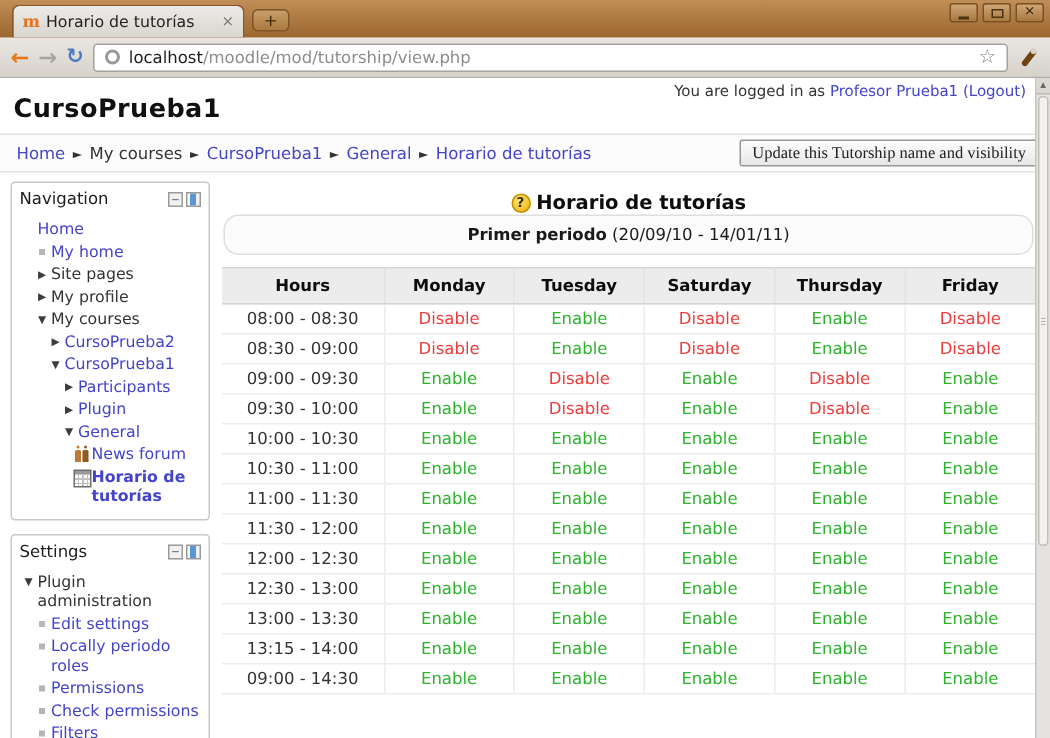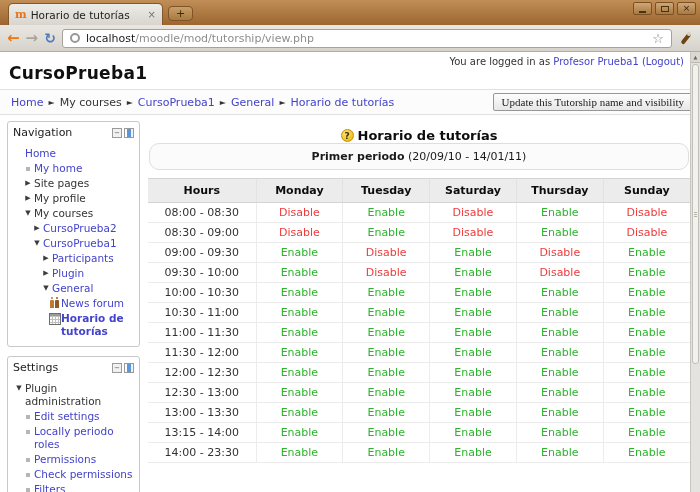--- a/index.html
+++ b/index.html
@@ -264,21 +264,21 @@
             <col>
             <col>
           </colgroup>
         <thead>
             <tr>
               <th>Hours</th>
               <th>Monday</th>
               <th>Tuesday</th>
               <th>Saturday</th>
               <th>Thursday</th>
-              <th>Sunday</th>
+              <th>Friday</th>
             </tr>
           </thead>
         <tbody>
             <tr>
               <td>08:00 - 08:30</td>
               <td><span class="off">Disable</span></td>
               <td><span class="on">Enable</span></td>
               <td><span class="off">Disable</span></td>
               <td><span class="on">Enable</span></td>
               <td><span class="off">Disable</span></td>
@@ -365,21 +365,21 @@
             </tr>
             <tr>
               <td>13:15 - 14:00</td>
               <td><span class="on">Enable</span></td>
               <td><span class="on">Enable</span></td>
               <td><span class="on">Enable</span></td>
               <td><span class="on">Enable</span></td>
               <td><span class="on">Enable</span></td>
             </tr>
             <tr>
-              <td>14:00 - 23:30</td>
+              <td>09:00 - 14:30</td>
               <td><span class="on">Enable</span></td>
               <td><span class="on">Enable</span></td>
               <td><span class="on">Enable</span></td>
               <td><span class="on">Enable</span></td>
               <td><span class="on">Enable</span></td>
             </tr>
           </tbody>
       </table>
     </div>
   </div>

